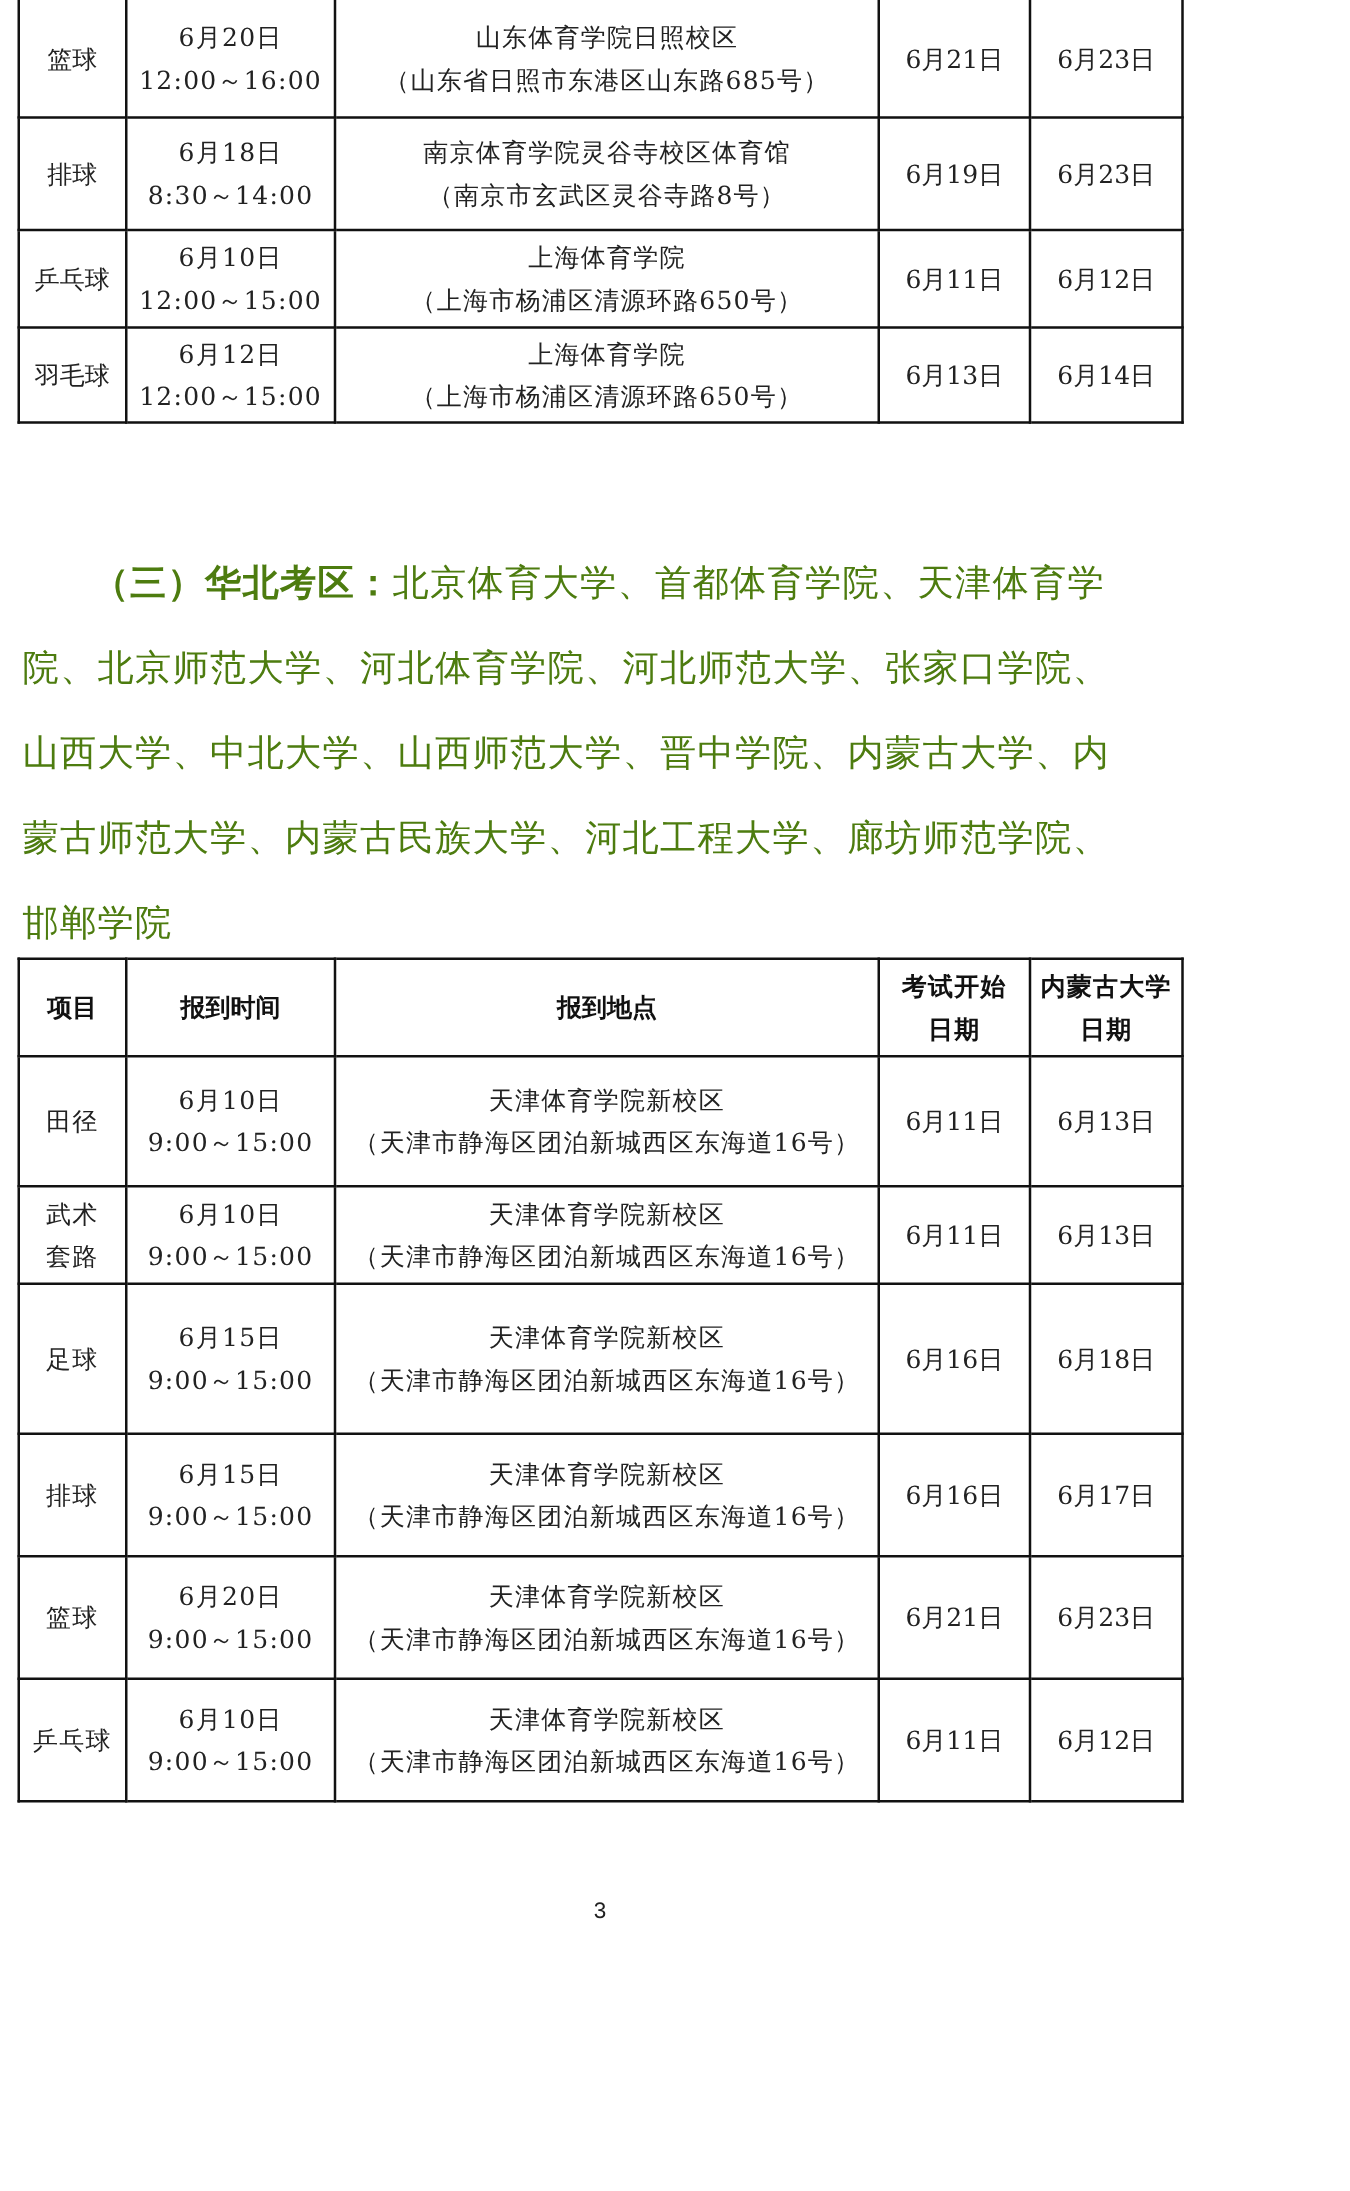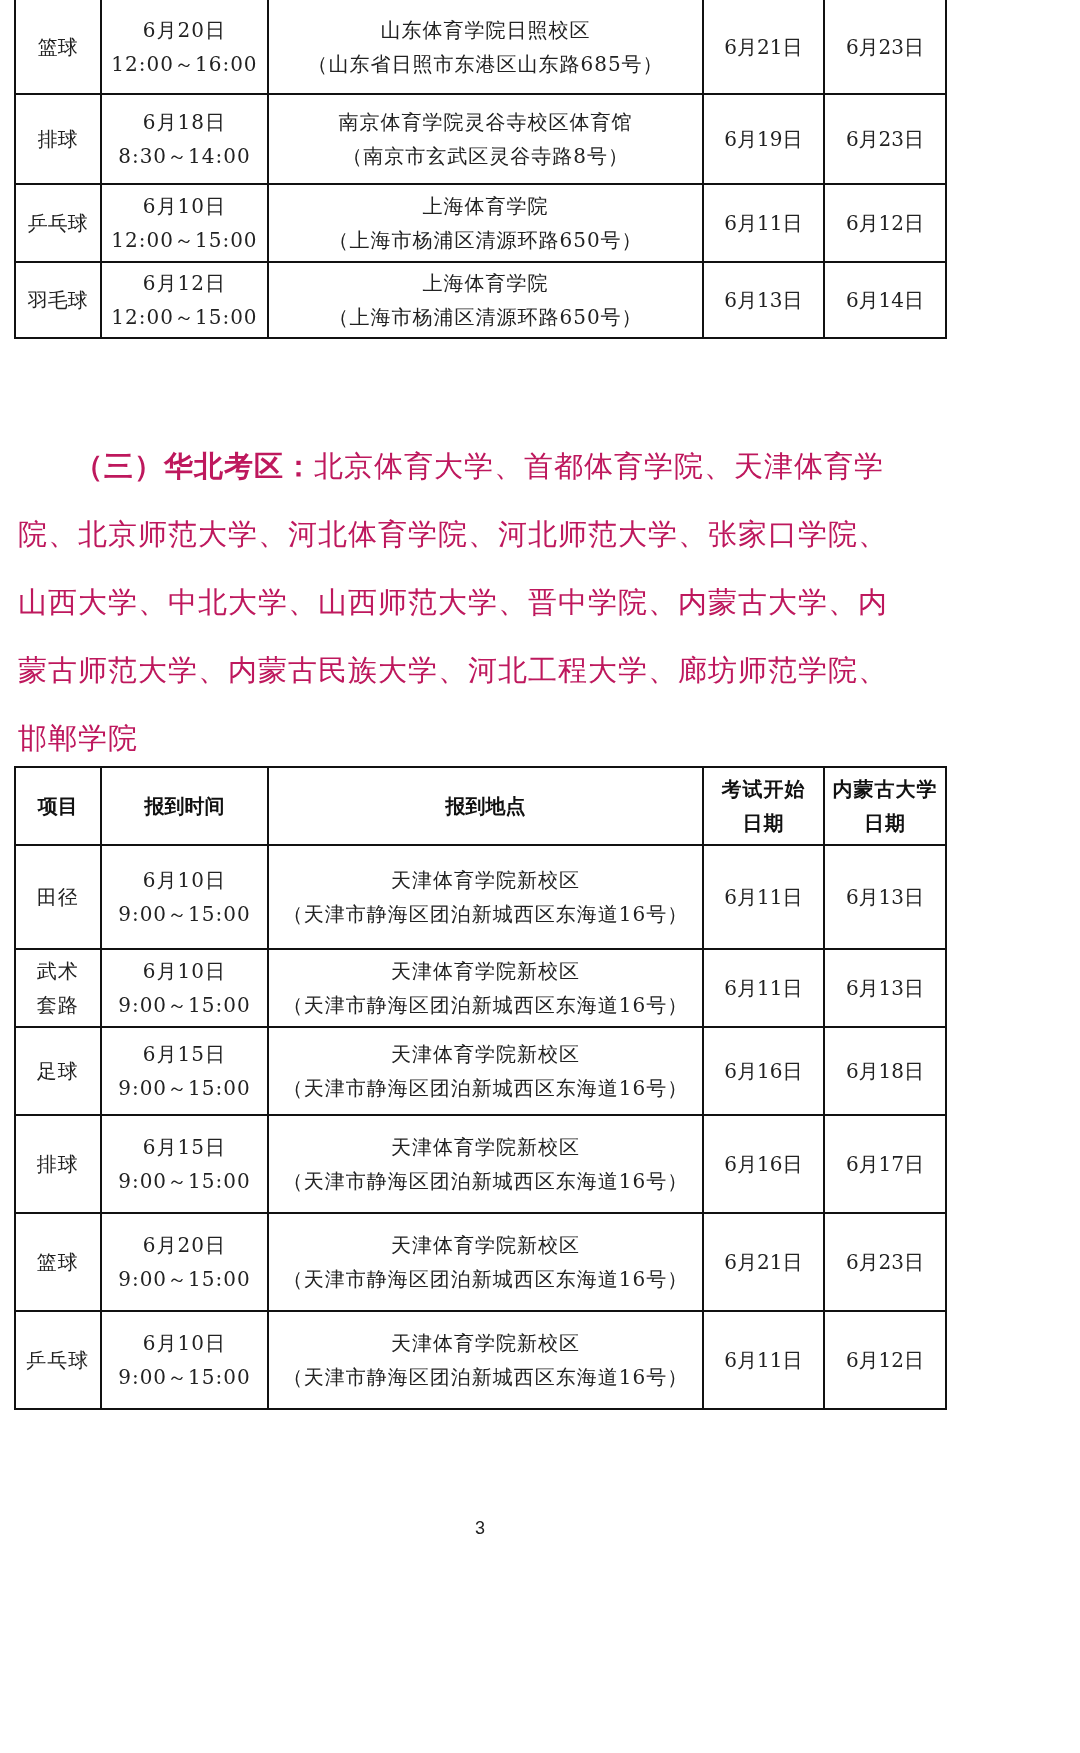--- a/index.html
+++ b/index.html
@@ -7,21 +7,21 @@
          font-family:"DejaVu Serif","Liberation Serif",serif; color:#1a1a1a; }
   table.sched { position:absolute; left:14px; border-collapse:collapse; table-layout:fixed; width:933px; }
   table.sched td, table.sched th { border:2px solid #111; text-align:center; vertical-align:middle; padding:0;
          font-size:20px; line-height:34px; font-weight:normal; color:#222; }
   table.sched th { font-weight:bold; font-family:"DejaVu Sans","Liberation Sans",sans-serif; font-size:20px; color:#111; }
   .c1 { width:85px; } .c2 { width:166px; } .c3 { width:431px; } .c4 { width:120px; } .c5 { width:121px; }
   #t1 { top:-2px; }
   #t2 { top:766px; }
   .cell-line { display:block; letter-spacing:1px; }
   .para { position:absolute; left:18px; width:930px; font-size:29px; line-height:68px;
-          font-family:"DejaVu Sans","Liberation Sans",sans-serif; color:#be185d; letter-spacing:1px; }
+          font-family:"DejaVu Sans","Liberation Sans",sans-serif; color:#4d7c0f; letter-spacing:1px; }
   .para .lead { font-weight:bold; }
   .page-num { position:absolute; top:1518px; left:0; width:960px; text-align:center;
           font-family:"Liberation Sans",sans-serif; font-size:18px; color:#222; }
 </style>
 </head>
 <body>
 
 <table class="sched" id="t1">
   <colgroup>
       <col class="c1">
@@ -144,21 +144,21 @@
           <span class="cell-line">6月10日</span>
           <span class="cell-line">9:00～15:00</span>
         </td>
       <td>
           <span class="cell-line">天津体育学院新校区</span>
           <span class="cell-line">（天津市静海区团泊新城西区东海道16号）</span>
         </td>
       <td><span>6月11日</span></td>
       <td><span>6月13日</span></td>
     </tr>
-    <tr style="height:88px">
+    <tr style="height:120px">
       <td>
           <span class="cell-line">足球</span>
         </td>
       <td>
           <span class="cell-line">6月15日</span>
           <span class="cell-line">9:00～15:00</span>
         </td>
       <td>
           <span class="cell-line">天津体育学院新校区</span>
           <span class="cell-line">（天津市静海区团泊新城西区东海道16号）</span>

